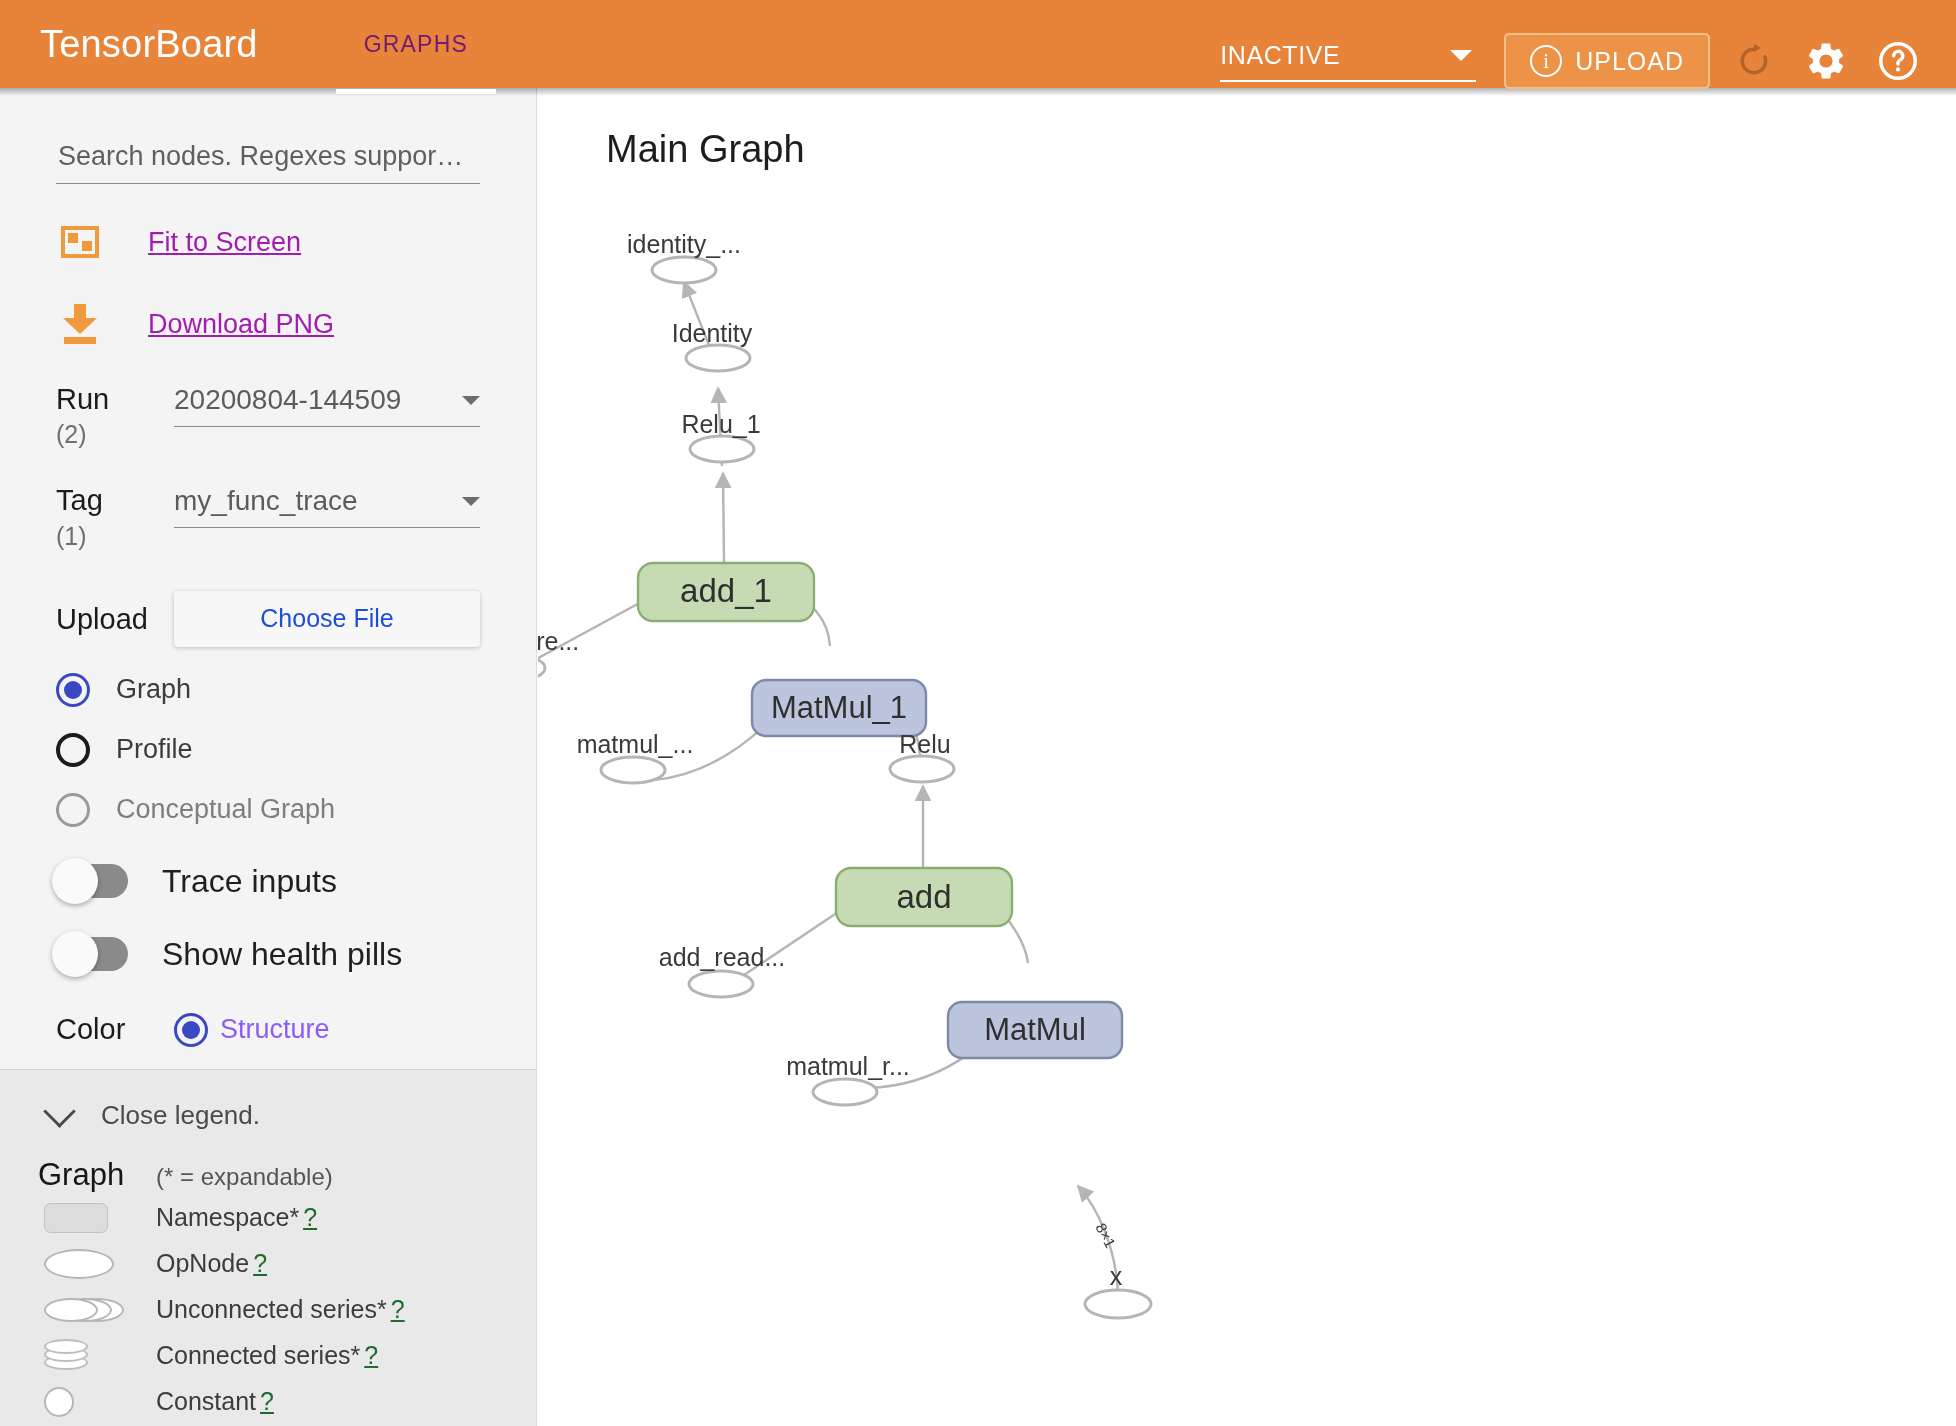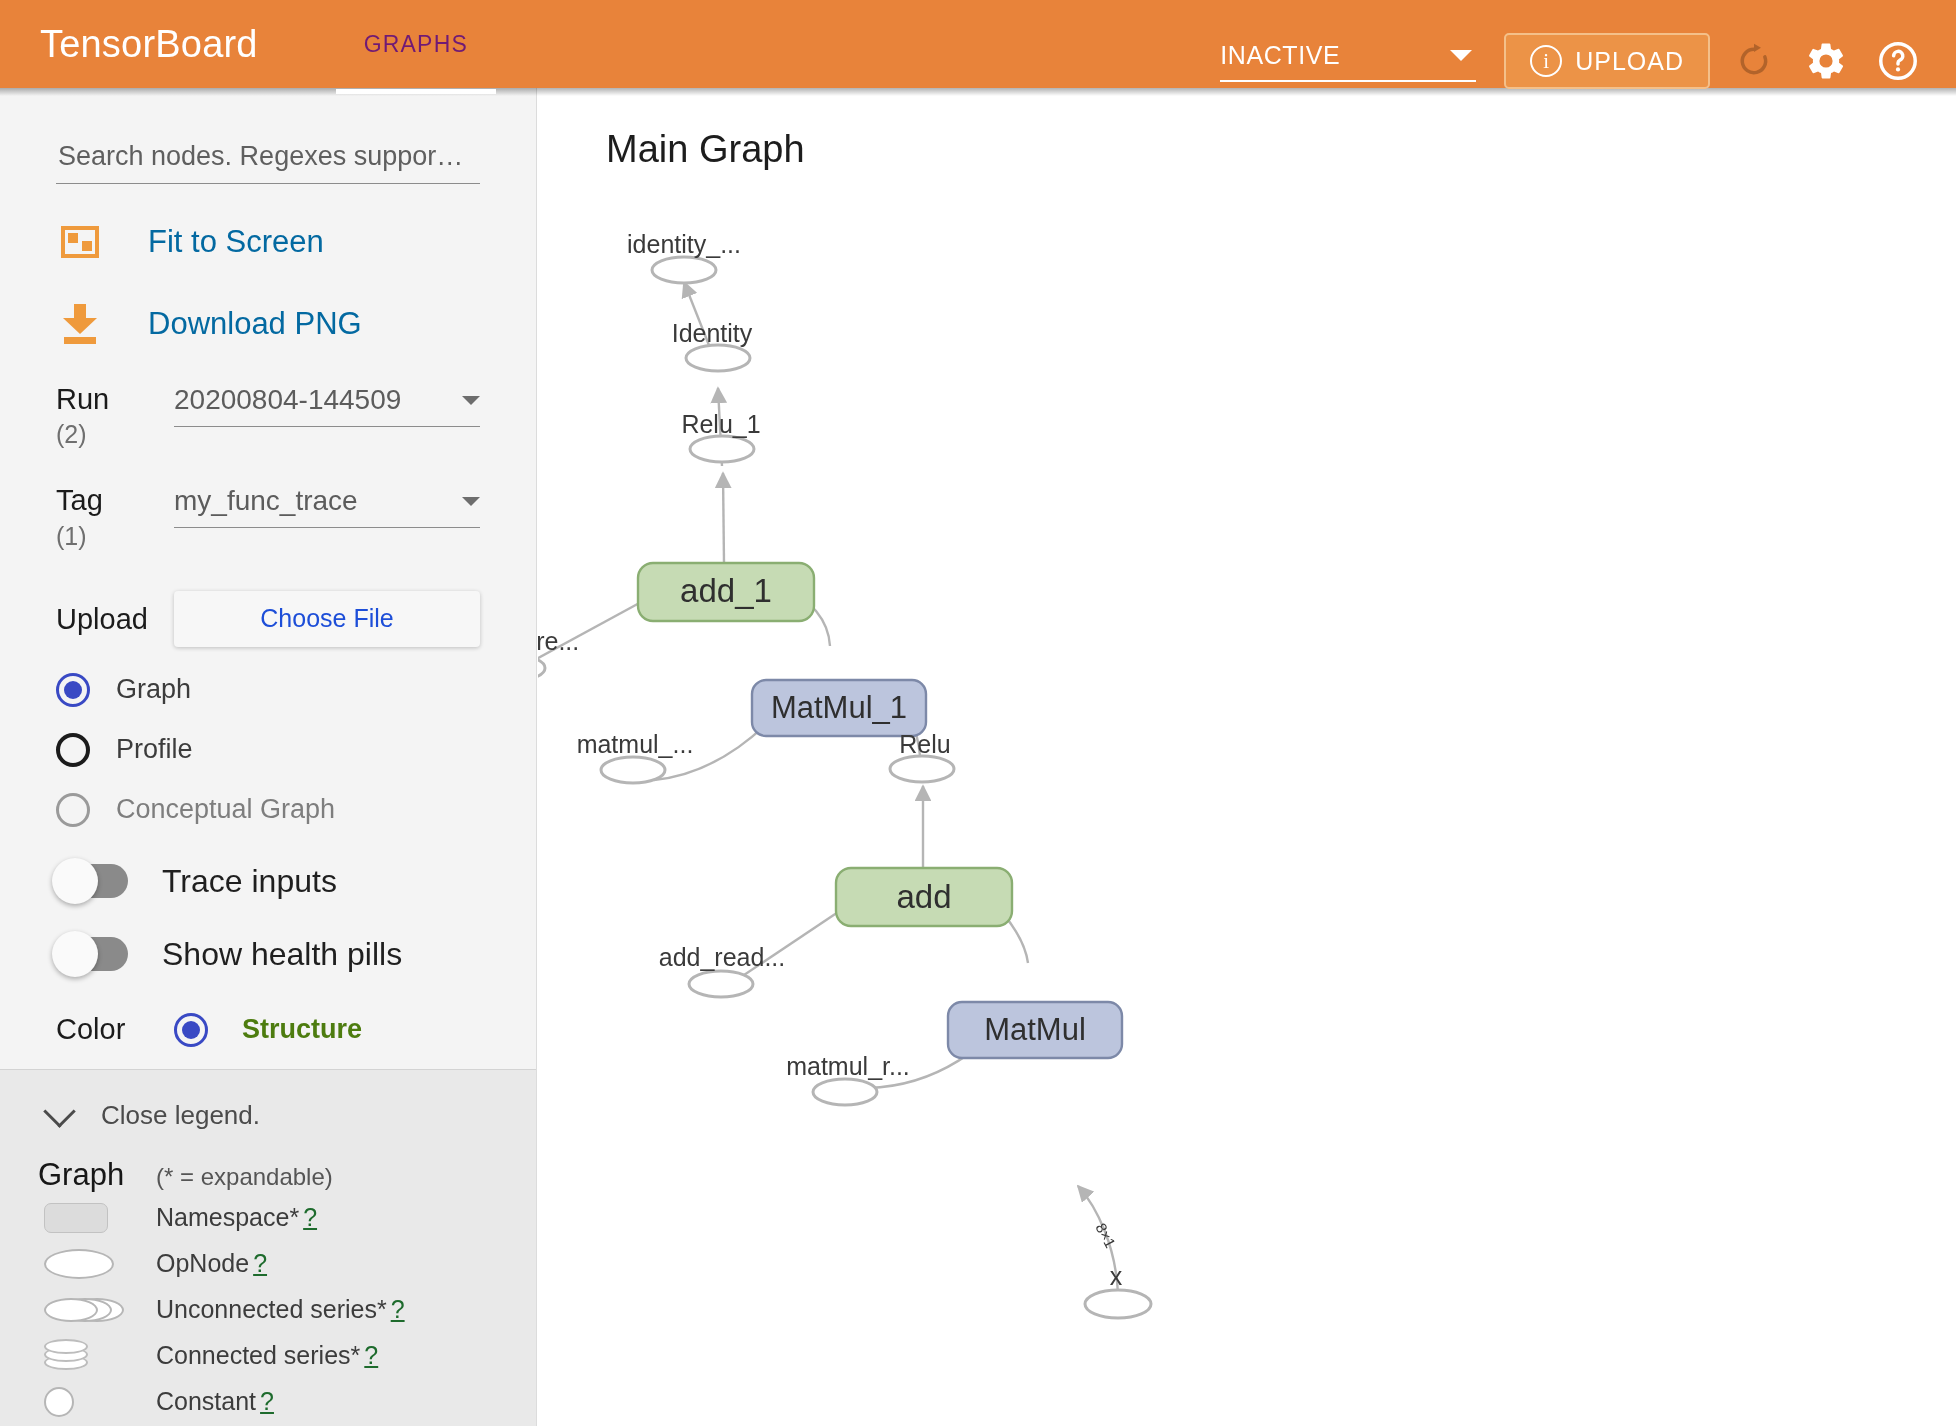--- a/index.html
+++ b/index.html
@@ -154,22 +154,23 @@
     margin-top: 34px;
     cursor: pointer;
   }
   .action-row .icon-box {
     width: 48px; height: 48px;
     display: flex; align-items: center; justify-content: center;
     flex: none;
   }
   .action-row .txt {
     margin-left: 44px;
-    font-size: 31px;
-    color: #0369a1;
+    font-size: 27px;
+    color: #a21caf;
+    text-decoration: underline;
   }
   .fit-icon {
     width: 38px; height: 32px;
     border: 4px solid #ef9a3c;
     box-sizing: border-box;
     position: relative;
   }
   .fit-icon::before, .fit-icon::after {
     content: "";
     position: absolute;
@@ -321,24 +322,23 @@
     margin-top: 40px;
     padding-bottom: 22px;
   }
   .color-row .name {
     font-size: 29px;
     color: #1b1b1b;
     width: 118px;
     flex: none;
   }
   .color-row .txt {
-    margin-left: 34px;
+    margin-left: 12px;
     font-size: 27px;
-    color: #4d7c0f;
-    font-weight: bold;
+    color: #8b5cf6;
   }
 
   .legend-panel {
     border-top: 1px solid #d3d3d3;
     background: #e9e9e9;
     padding: 30px 38px 10px 38px;
   }
   .close-legend {
     display: flex;
     align-items: center;

